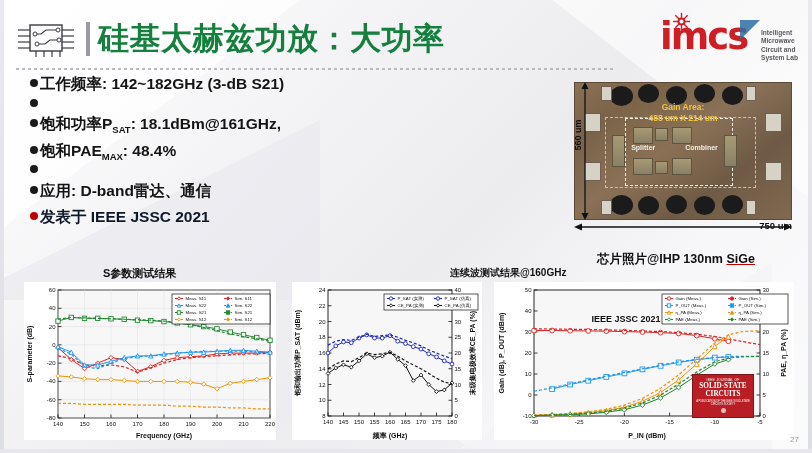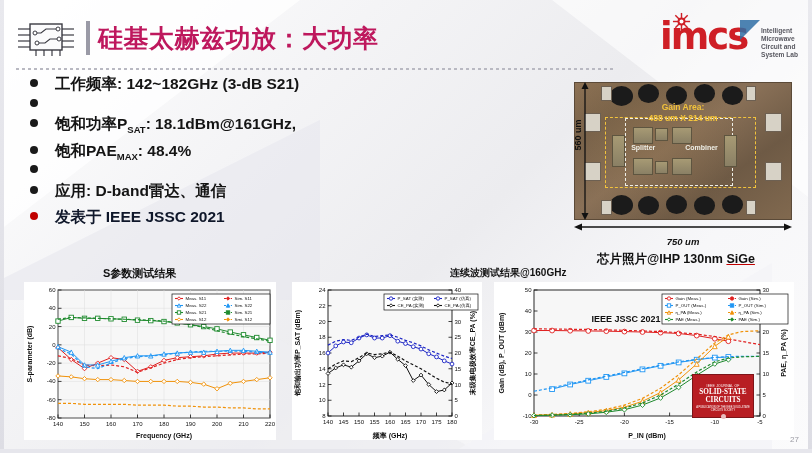--- a/index.html
+++ b/index.html
@@ -33,41 +33,41 @@
 
   .edge-left  { position:absolute; top:0; left:0;  width:4px;  height:453px; background: linear-gradient(180deg,#e9e9ee,#dddde4); }
   .edge-right { position:absolute; top:0; right:0; width:4px;  height:453px; background: linear-gradient(180deg,#e9e9ee,#dddde4); }
   .edge-bottom{ position:absolute; bottom:0; left:0; width:812px; height:4px; background:#e6e6ec; }
 
   
   .header { position:absolute; top:18px; left:14px; display:flex; align-items:center; gap:8px; }
   .chip-icon { width:64px; height:40px; }
   .title-bar { width:4px; height:34px; background:#9a9aa6; }
   .slide-title {
-    font-size: 25px; font-weight: bold; color:#be185d; letter-spacing:0.5px;
+    font-size: 31px; font-weight: bold; color:#15803d; letter-spacing:0.5px;
     white-space: nowrap;
   }
   .dotted-rule {
     position:absolute; top:68px; left:16px; width:600px; height:2px;
     background-image: repeating-linear-gradient(90deg,#b9b9c2 0 3px, transparent 3px 6px);
   }
 
   
-  .logo { position:absolute; top:16px; right:14px; display:flex; align-items:center; gap:5px; }
+  .logo { position:absolute; top:16px; right:14px; display:flex; align-items:flex-end; gap:5px; }
   .logo-mark { position:relative; width:96px; height:46px; }
   .logo-word { font-size:37px; font-weight:bold; color:#cf1f26; letter-spacing:-2px;
                font-family:"DejaVu Sans", sans-serif; line-height:42px; }
   .logo-sun { position:absolute; top:-4px; left:12px; width:19px; height:19px; }
   .logo-swoosh { position:absolute; top:4px; right:-4px; width:0; height:0;
                  border-left:20px solid #2f6ea5; border-bottom:20px solid transparent; opacity:.85; }
   .logo-text { font-size:6.6px; line-height:8.2px; color:#585860; font-weight:bold; padding-top:8px; }
 
   
   .bullets { position:absolute; top:74px; left:30px; width:420px; }
-  .bullet { display:flex; align-items:baseline; gap:17px; margin-bottom:5.5px; }
+  .bullet { display:flex; align-items:baseline; gap:2px; margin-bottom:5.5px; }
   .dot { width:8px; height:8px; border-radius:50%; background:#1a1a1a; flex:0 0 auto; position:relative; top:-2px; }
   .btext { font-size:15.5px; font-weight:bold; color:#141414; white-space:nowrap; }
   .bullet.accent .dot { background:#c00000; }
   .bullet.accent .btext { color:#0f172a; }
   sub { font-size:9.5px; }
 
   
   .chipblock { position:absolute; top:82px; right:12px; width:248px; }
   .chipwrap { position:relative; width:218px; height:138px; margin-left:22px; }
   .chipimg {
@@ -99,21 +99,21 @@
   .chart { position:absolute; background:#ffffff; }
   .axis-label { font-size:7px; font-weight:bold; fill:#111; font-family:"Liberation Sans", sans-serif; }
   .tick-label { font-size:6px; fill:#111; font-family:"Liberation Sans", sans-serif; }
   .leg-text { font-size:4.4px; fill:#111; font-family:"Liberation Sans", sans-serif; }
   .note-text { font-size:9px; font-weight:bold; fill:#111; font-family:"Liberation Sans", sans-serif; }
 
   .pagenum { position:absolute; right:13px; bottom:9px; font-size:8px; color:#9b9ba4; }
 
   .jssc-badge {
     position:absolute; background:#b81e23; border:1px solid #7d1418;
-    color:#fff; text-align:center; padding-top:9px;
+    color:#fff; text-align:center; padding-top:3px;
   }
   .jssc-badge .t1 { font-size:3.4px; letter-spacing:.2px; }
   .jssc-badge .t2 { font-size:7.2px; font-weight:bold; font-family:"Liberation Serif", serif; line-height:8px; }
   .jssc-badge .t3 { font-size:2.6px; margin-top:2px; }
   .jssc-badge .dotm { width:5px; height:5px; border-radius:50%; background:#e8bfc0; margin:2px auto 0; }
 </style>
 </head>
 <body>
 
 <div class="facet f1"></div>
@@ -264,21 +264,21 @@
       <span class="dimtxt-v">560 um</span>
     </div>
   </div>
 
   <div style="position:relative;margin-left:22px;width:218px;height:15px;">
     <svg width="218" height="15" style="position:absolute;top:0;left:0">
       <line x1="5" y1="7" x2="213" y2="7" stroke="#111" stroke-width="1.3"></line>
       <polygon points="0,7 8,3.5 8,10.5" fill="#111"></polygon>
       <polygon points="218,7 210,3.5 210,10.5" fill="#111"></polygon>
     </svg>
-    <span style="position:absolute;left:0;top:16px;width:100%;text-align:center;font-size:9.5px;font-weight:bold;color:#111;background:transparent;font-style:italic;">750 um</span>
+    <span style="position:absolute;left:0;top:0;width:100%;text-align:right;font-size:9.5px;font-weight:bold;color:#111;background:transparent;">750 um</span>
   </div>
   <div class="chipcap"><span>芯片照片@IHP 130nm </span><u>SiGe</u></div>
 </div>
 
 <div class="sectitle" style="left:103px;top:266px;">S参数测试结果</div>
 <div class="sectitle" style="left:450px;top:266px;font-size:10px;">连续波测试结果@160GHz</div>
 
 <div class="chart" style="left:24px;top:282px;width:252px;height:158px;">
   <svg id="chart1" width="252" height="158" viewBox="0 0 252 158">
       <rect x="0" y="0" width="252" height="158" fill="#ffffff"></rect>

